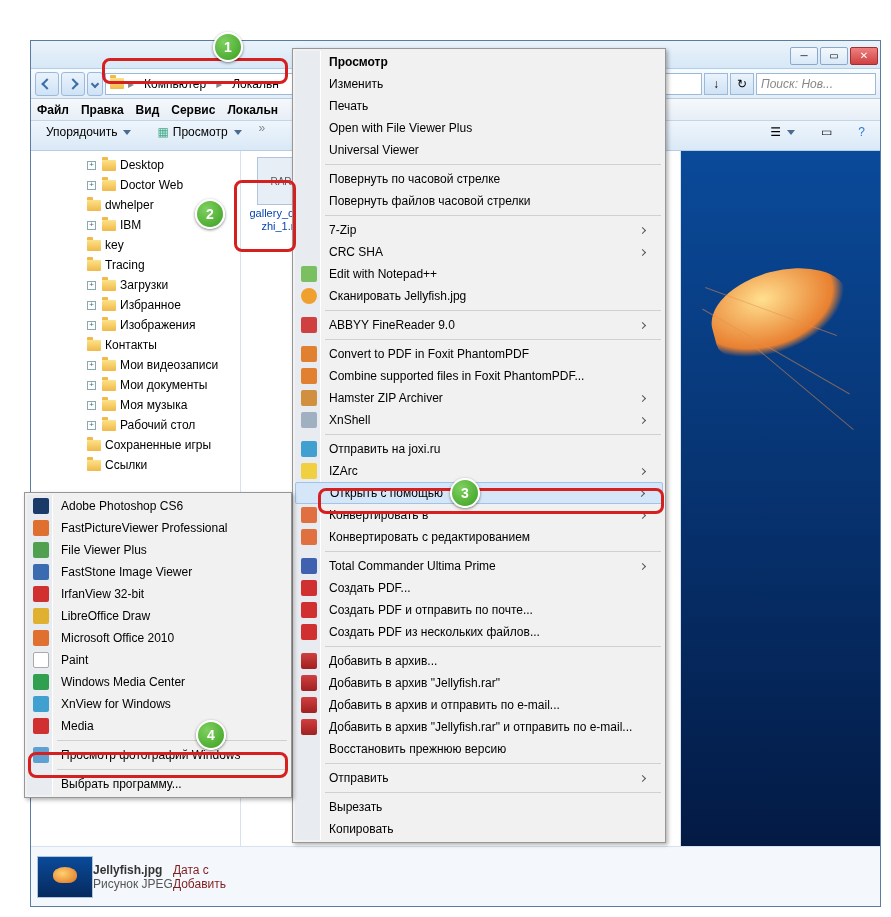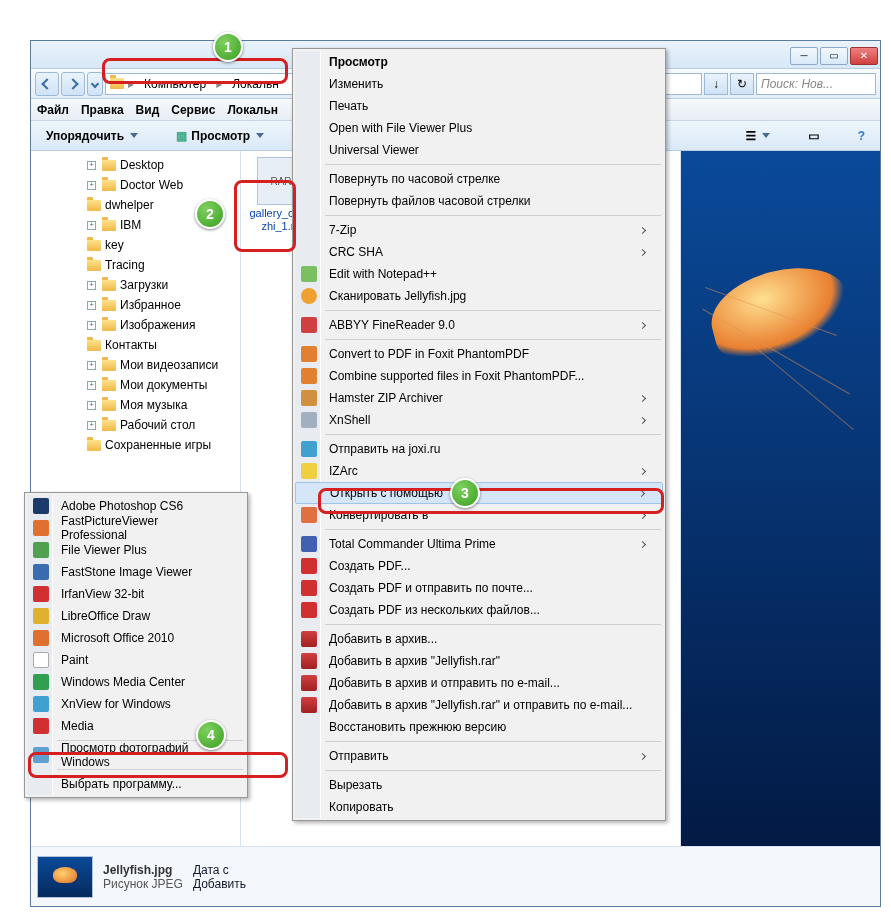--- a/index.html
+++ b/index.html
@@ -18,21 +18,21 @@
 .navbtn .right { transform: rotate(-45deg); }
 .navbtn .down { transform: rotate(45deg); padding: 2px; }
 .addrbar { flex: 1; height: 22px; background: #fff; border: 1px solid #9cb9d8; display: flex; align-items: center; padding: 0 4px; gap: 4px; }
 .addrbar .crumb { padding: 0 6px; }
 .addrbar .sep { color: #888; }
 .refbtn { width: 24px; height: 22px; border: 1px solid #9cb9d8; background: linear-gradient(#eaf3fc,#cfe2f5); display:flex; align-items:center; justify-content:center; }
 .searchbox { width: 120px; height: 22px; background: #fff; border: 1px solid #9cb9d8; display: flex; align-items: center; padding: 0 4px; color: #888; font-style: italic; }
 
 .menubar { height: 22px; background: linear-gradient(#f6f9fc,#e7eef6); border-bottom: 1px solid #c5d5e6; display: flex; align-items: center; padding: 0 6px; gap: 12px; font-weight: bold; }
 
-.toolbar { height: 30px; background: linear-gradient(#eef5fc,#dae9f7); border-bottom: 1px solid #b7cde2; display: flex; align-items: center; padding: 0 6px; gap: 20px; font-weight: bold; }
+.toolbar { height: 30px; background: linear-gradient(#eef5fc,#dae9f7); border-bottom: 1px solid #b7cde2; display: flex; padding: 0 6px; gap: 8px; }
 .tbtn { height: 22px; padding: 0 8px; border: 1px solid transparent; border-radius: 3px; display: flex; align-items: center; gap: 4px; }
 .tbtn .tri { border-left: 4px solid transparent; border-right: 4px solid transparent; border-top: 5px solid #4a6b90; margin-left: 2px; }
 .toolbar .spacer { flex: 1; }
 
 .content { position: absolute; top: 110px; left: 0; right: 0; bottom: 60px; display: flex; }
 .tree { width: 210px; border-right: 1px solid #d6e2ef; overflow: hidden; padding: 4px 0; }
 .tree-item { display: flex; align-items: center; height: 20px; padding-left: 56px; gap: 4px; white-space: nowrap; }
 .tree-item .exp { width: 9px; height: 9px; border: 1px solid #8aa; background: #fff; display: flex; align-items: center; justify-content: center; font-size: 8px; color: #468; margin-right: 2px; line-height: 1; }
 .folder-icon { width: 14px; height: 11px; background: linear-gradient(#fce28a,#f0b94a); border-radius: 1px; position: relative; }
 .folder-icon:before { content: ""; position: absolute; top: -3px; left: 0; width: 6px; height: 3px; background: #f0b94a; border-radius: 1px 1px 0 0; }
@@ -41,38 +41,38 @@
 .filetile { width: 68px; display: flex; flex-direction: column; align-items: center; text-align: center; }
 .filetile .thumb { width: 48px; height: 48px; border: 1px solid #b0c4de; background: #e8eef6; display: flex; align-items: center; justify-content: center; font-size: 10px; color: #555; overflow:hidden; }
 .filetile .fname { color: #0645ad; font-size: 11px; line-height: 1.15; word-break: break-all; margin-top: 2px; }
 .jelly-thumb { background: linear-gradient(#0a4a9a,#062a5e)!important; position:relative; }
 .jelly-thumb:before { content:""; position:absolute; top:10px; left:15px; width:18px; height:12px; background: radial-gradient(ellipse at 40% 40%, #ffd070,#e07020); border-radius: 50% 50% 40% 40%; }
 
 .preview { width: 200px; border-left: 1px solid #d6e2ef; background: linear-gradient(#0a4a9a,#031a44); position: relative; overflow:hidden; }
 .preview .big-jelly { position:absolute; top:120px; right:30px; width:140px; height:80px; background: radial-gradient(ellipse at 40% 30%, #ffe090,#e88030 60%,transparent 70%); border-radius: 50% 50% 30% 30%; transform: rotate(-15deg); }
 .preview .tent { position:absolute; border-top:1px solid #e89050; opacity:.5; }
 
-.details { position: absolute; bottom: 0; left: 0; right: 0; height: 60px; border-top: 1px solid #d6e2ef; background: #f4f8fc; display: flex; align-items: center; padding: 6px; gap: 10px; }
+.details { position: absolute; bottom: 0; left: 0; right: 0; height: 60px; border-top: 1px solid #d6e2ef; background: #f4f8fc; display: flex; align-items: center; padding: 6px; }
 .details .dthumb { width: 56px; height: 42px; background: linear-gradient(#0a4a9a,#062a5e); border:1px solid #b0c4de; position:relative; }
 .details .dthumb:before { content:""; position:absolute; top:10px; left:15px; width:24px; height:16px; background: radial-gradient(ellipse at 40% 40%, #ffd070,#e07020); border-radius: 50% 50% 40% 40%; }
 .details .dinfo { color: #555; }
 .details .dinfo .dt1 { font-weight: 600; color: #333; }
 
 
 .ctxmenu { position: absolute; left: 292px; top: 48px; width: 374px; background: #f1f1f1; border: 1px solid #979797; box-shadow: 2px 2px 4px rgba(0,0,0,.3); padding: 2px; z-index: 10; }
 .ctxmenu .mgutter { position:absolute; left:2px; top:2px; bottom:2px; width:26px; background:#e8ecf1; border-right:1px solid #fff; }
 .mitem { position: relative; height: 22px; display: flex; align-items: center; padding-left: 34px; padding-right: 18px; }
 .mitem.bold { font-weight: 700; }
 .mitem.hl { background: #d4e6f8; border: 1px solid #a0c4e8; border-radius: 2px; }
 .mitem .sub { margin-left: auto; border: solid #555; border-width: 0 1px 1px 0; padding: 2px; transform: rotate(-45deg); }
 .msep { height: 1px; background: #d0d0d0; margin: 3px 2px 3px 30px; }
 .micon { position: absolute; left: 6px; width: 16px; height: 16px; background: #b0c4de; border-radius: 2px; }
 
 
-.submenu { position: absolute; left: 24px; top: 492px; width: 224px; background: #f1f1f1; border: 1px solid #979797; box-shadow: 2px 2px 4px rgba(0,0,0,.3); padding: 2px; z-index: 20; }
+.submenu { position: absolute; left: 24px; top: 492px; width: 268px; background: #f1f1f1; border: 1px solid #979797; box-shadow: 2px 2px 4px rgba(0,0,0,.3); padding: 2px; z-index: 20; text-align: center; }
 .submenu .mgutter { position:absolute; left:2px; top:2px; bottom:2px; width:26px; background:#e8ecf1; border-right:1px solid #fff; }
 
 
 .callout { position: absolute; border: 3px solid #d62020; border-radius: 8px; z-index: 30; pointer-events: none; }
 .c1 { left: 102px; top: 58px; width: 186px; height: 26px; }
 .c2 { left: 234px; top: 180px; width: 62px; height: 72px; }
 .c3 { left: 318px; top: 488px; width: 346px; height: 26px; }
 .c4 { left: 28px; top: 752px; width: 260px; height: 26px; }
 .badge { position: absolute; width: 30px; height: 30px; border-radius: 50%; background: radial-gradient(circle at 35% 30%, #7fd060, #3aa020); border: 2px solid #fff; box-shadow: 0 1px 3px rgba(0,0,0,.5); color: #fff; font-weight: 700; display: flex; align-items: center; justify-content: center; z-index: 31; font-size: 14px; }
 .b1 { left: 213px; top: 32px; }
@@ -205,20 +205,24 @@
         </div>
       <div class="tree-item">
           <span class="exp">+</span>
           <span class="folder-icon"></span>
           <span>Рабочий стол</span>
         </div>
       <div class="tree-item">
           <span class="folder-icon"></span>
           <span>Сохраненные игры</span>
         </div>
+      <div class="tree-item">
+          <span class="folder-icon"></span>
+          <span>Ссылки</span>
+        </div>
     </div>
 
     <div class="filearea">
       <div class="filetile">
         <div class="thumb">RAR</div>
         <div class="fname">gallery_chrtezhi_1.ra</div>
       </div>
       <div class="filetile">
         <div class="thumb jelly-thumb"></div>
         <div class="fname">Jellyfish.jp</div>
@@ -243,21 +247,21 @@
       <div class="tent" style="top:230px;left:40px;width:150px;transform:rotate(40deg)"></div>
     </div>
   </div>
 
   <div class="details">
     <div class="dthumb"></div>
     <div class="dinfo">
       <div class="dt1">Jellyfish.jpg</div>
       <div>Рисунок JPEG</div>
     </div>
-    <div class="dinfo" style="color:#0f172a">
+    <div class="dinfo" style="color:#7f1d1d">
       <div>Дата с</div>
       <div>Добавить</div>
     </div>
   </div>
 </div>
 
 <div class="ctxmenu">
   <div class="mgutter"></div>
   <div class="mitem bold">
       <span>Просмотр</span>
@@ -334,20 +338,24 @@
       <span class="sub"></span>
     </div>
   <div class="mitem hl">
       <span>Открыть с помощью</span>
       <span class="sub"></span>
     </div>
   <div class="mitem">
       <span class="micon" style="background:#e07040"></span>
       <span>Конвертировать в</span>
       <span class="sub"></span>
+    </div>
+  <div class="mitem">
+      <span class="micon" style="background:#e07040"></span>
+      <span>Конвертировать с редактированием</span>
     </div>
   <div class="msep"></div>
   <div class="mitem">
       <span class="micon" style="background:#4060b0"></span>
       <span>Total Commander Ultima Prime</span>
       <span class="sub"></span>
     </div>
   <div class="mitem">
       <span class="micon" style="background:#d03030"></span>
       <span>Создать PDF...</span>

